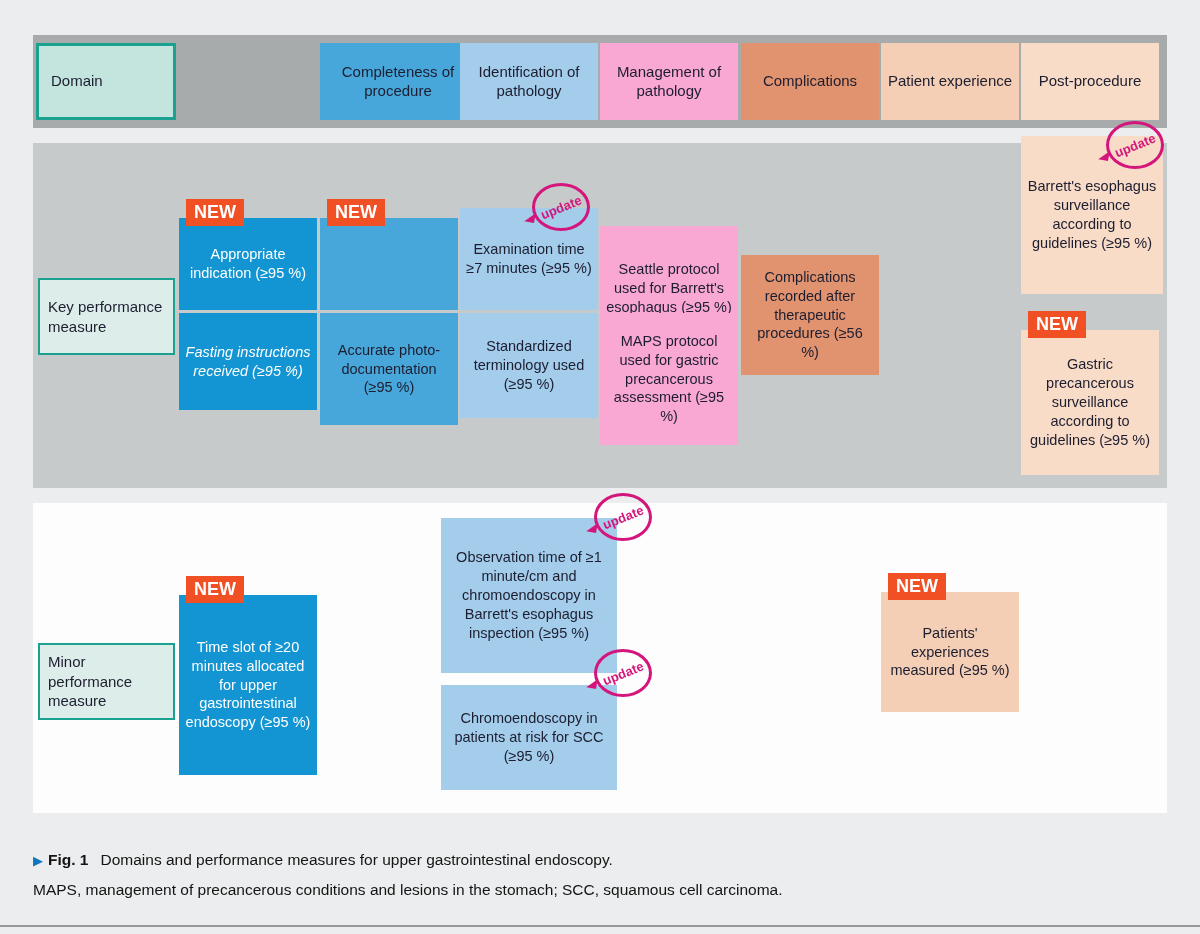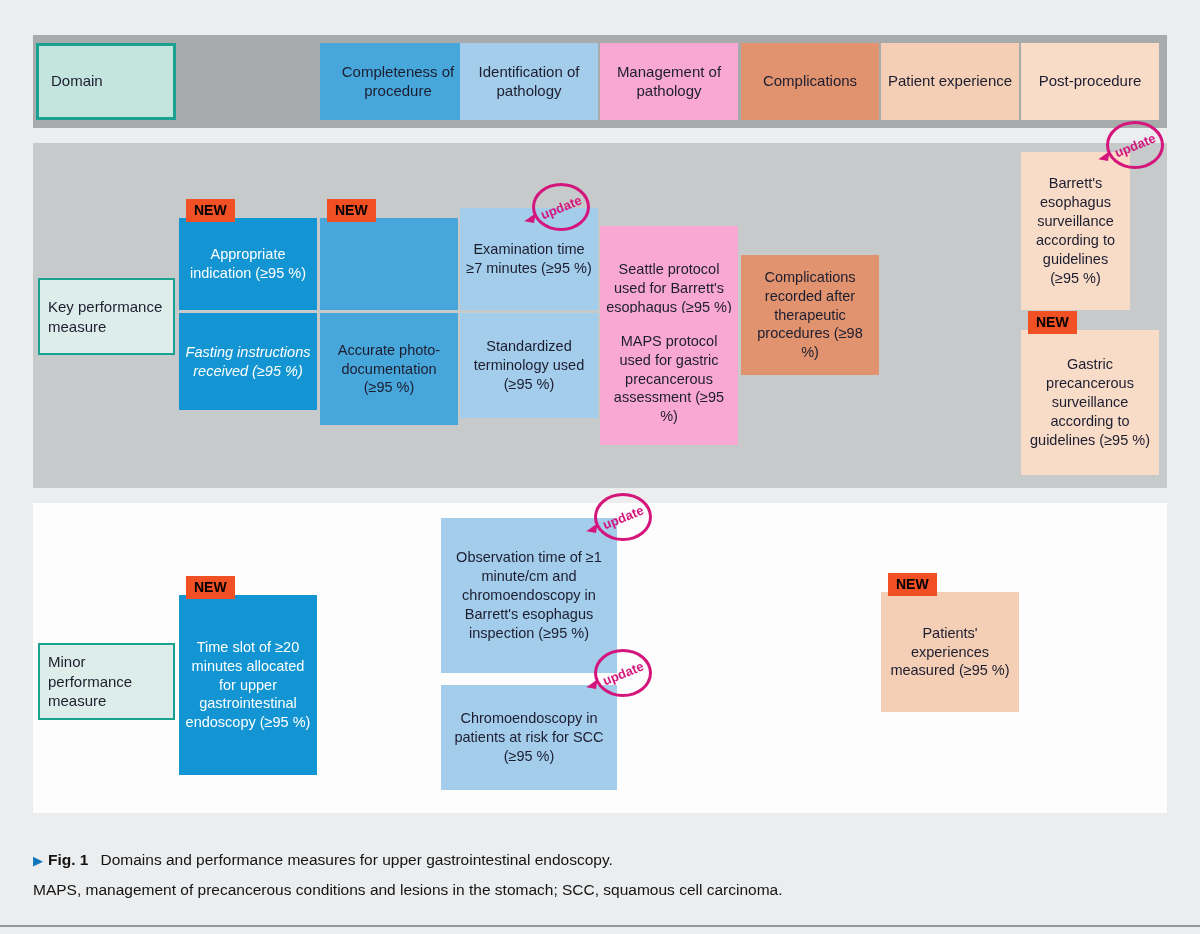--- a/index.html
+++ b/index.html
@@ -26,22 +26,22 @@
 
   .c-blue1 { background:#1295d2; color:#ffffff; }
   .c-blue2 { background:#47a7db; }
   .c-blue3 { background:#a3cdeb; }
   .c-blue4 { background:#f9a8d4; }
   .c-salmon { background:#e0936e; }
   .c-peach { background:#f4cfb5; }
   .c-peachlight { background:#f8dcc7; }
 
   .new-badge {
-    position:absolute; top:-19px; left:7px; background:#f14f24; color:#000000;
-    font-weight:bold; font-size:14px; line-height:1; padding:4px 8px 5px; z-index:4;
+    position:absolute; top:-19px; left:7px; background:#f14f24; color:#ffffff;
+    font-weight:bold; font-size:18px; line-height:1; padding:4px 8px 5px; z-index:4;
   }
   .update-badge { position:absolute; width:58px; height:48px; z-index:6; }
   .update-ring { position:absolute; left:0; top:0; right:0; bottom:0; border:3px solid #d4157c; border-radius:50%; }
   .update-ring .arrowhead {
     position:absolute; left:-8px; bottom:-2px; width:0; height:0;
     border:7px solid transparent; border-top-color:#d4157c; transform:rotate(-35deg);
   }
   .update-text {
     position:absolute; left:0; top:0; right:0; bottom:0; display:flex; align-items:center; justify-content:center;
     color:#d4157c; font-weight:bold; font-size:13px; transform:rotate(-22deg);
@@ -110,23 +110,23 @@
   <div class="box c-blue3" style="left:460px;top:313px;width:138px;height:105px;">
     <span>Standardized terminology used (≥95 %)</span>
   </div>
   <div class="box c-blue4" style="left:600px;top:185px;width:138px;height:125px;margin-top:41px;">
     <span>Seattle protocol used for Barrett's esophagus (≥95 %)</span>
   </div>
   <div class="box c-blue4" style="left:600px;top:313px;width:138px;height:132px;">
     <span>MAPS protocol used for gastric precancerous assessment (≥95 %)</span>
   </div>
   <div class="box c-salmon" style="left:741px;top:255px;width:138px;height:120px;">
-    <span>Complications recorded after therapeutic procedures (≥98 %)</span>
+    <span>Complications recorded after therapeutic procedures (≥56 %)</span>
   </div>
-  <div class="box c-peachlight" style="left:1021px;top:152px;width:109px;height:158px;">
+  <div class="box c-peachlight" style="left:1021px;top:136px;width:142px;height:158px;">
     <span>Barrett's esophagus surveillance according to guidelines (≥95 %)</span>
   </div>
   <div class="box c-peachlight" style="left:1021px;top:330px;width:138px;height:145px;">
     <span class="new-badge">NEW</span>
     <span>Gastric precancerous surveillance according to guidelines (≥95 %)</span>
   </div>
 
   <div class="box c-blue1" style="left:179px;top:595px;width:138px;height:180px;">
     <span class="new-badge">NEW</span>
     <span>Time slot of ≥20 minutes allocated for upper gastrointestinal endoscopy (≥95 %)</span>

